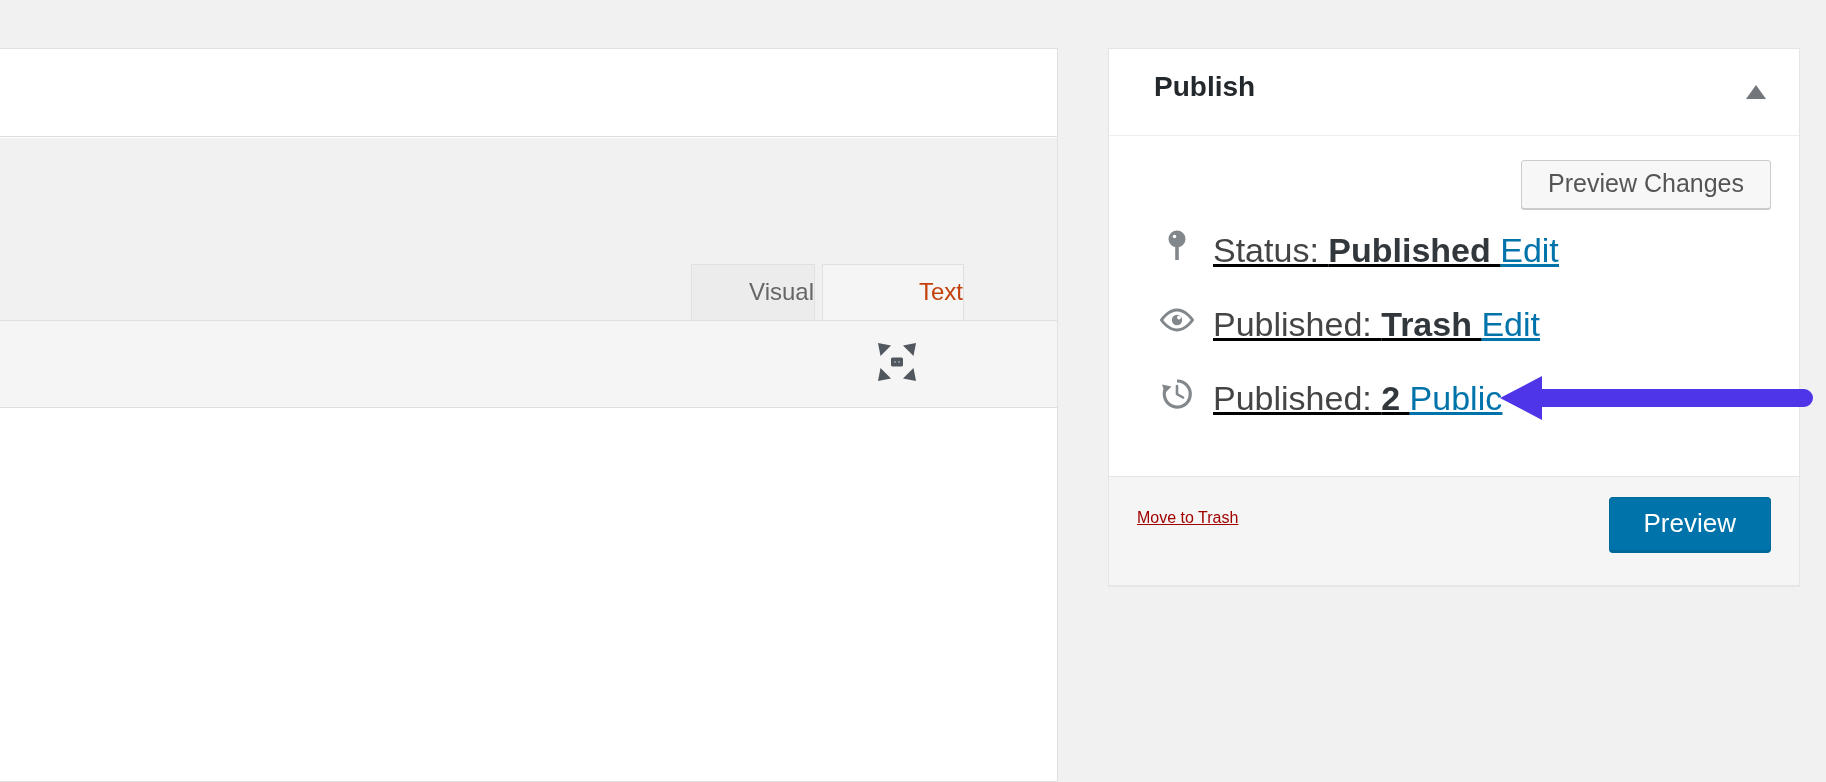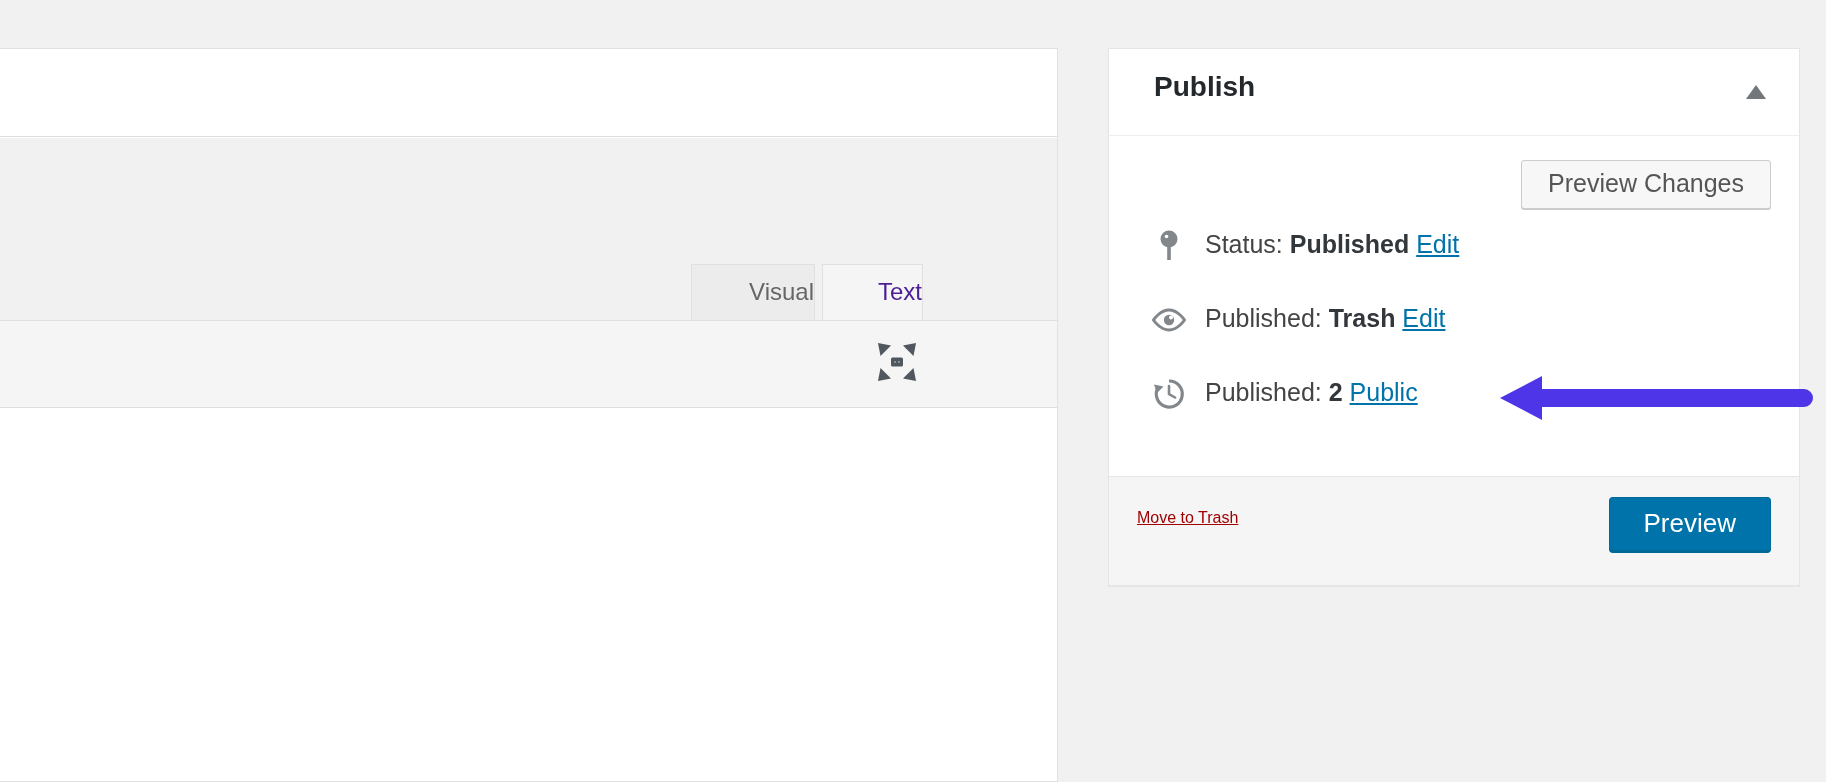--- a/index.html
+++ b/index.html
@@ -81,24 +81,24 @@
     border-bottom: none;
   }
   #tab-visual {
     left: 750px;
     width: 124px;
     background: #ececec;
     color: #666666;
   }
   #tab-text {
     left: 881px;
-    width: 101px;
+    width: 142px;
     background: #f5f5f5;
     border-color: #e0e0e0;
-    color: #4c1d95;
+    color: #c2410c;
   }
 
   
   #editor-toolbar {
     position: absolute;
     left: 0;
     top: 182px;
     width: 100%;
     height: 88px;
     background: #f5f5f5;
@@ -151,21 +151,22 @@
   #publish-toggle {
     position: absolute;
     right: 28px;
     top: 28px;
     width: 30px;
     height: 30px;
     cursor: pointer;
   }
   #publish-body {
     position: relative;
-    padding: 0 0 26px 8px;
+    padding: 0 0 26px 16px;
+    text-decoration: underline;
   }
   #preview-row {
     position: relative;
     height: 92px;
   }
   #preview-changes-button {
     position: absolute;
     right: 28px;
     top: 24px;
     padding: 10px 26px 12px 26px;
@@ -178,21 +179,21 @@
     color: #555555;
     cursor: pointer;
     line-height: 1;
   }
   .misc-row {
     position: relative;
     padding-left: 88px;
     padding-right: 24px;
     min-height: 48px;
     margin-bottom: 26px;
-    font-size: 25px;
+    font-size: 34px;
     color: #444444;
     line-height: 1.35;
   }
   .misc-icon {
     position: absolute;
     left: 34px;
     top: 0;
     width: 36px;
     height: 36px;
   }

